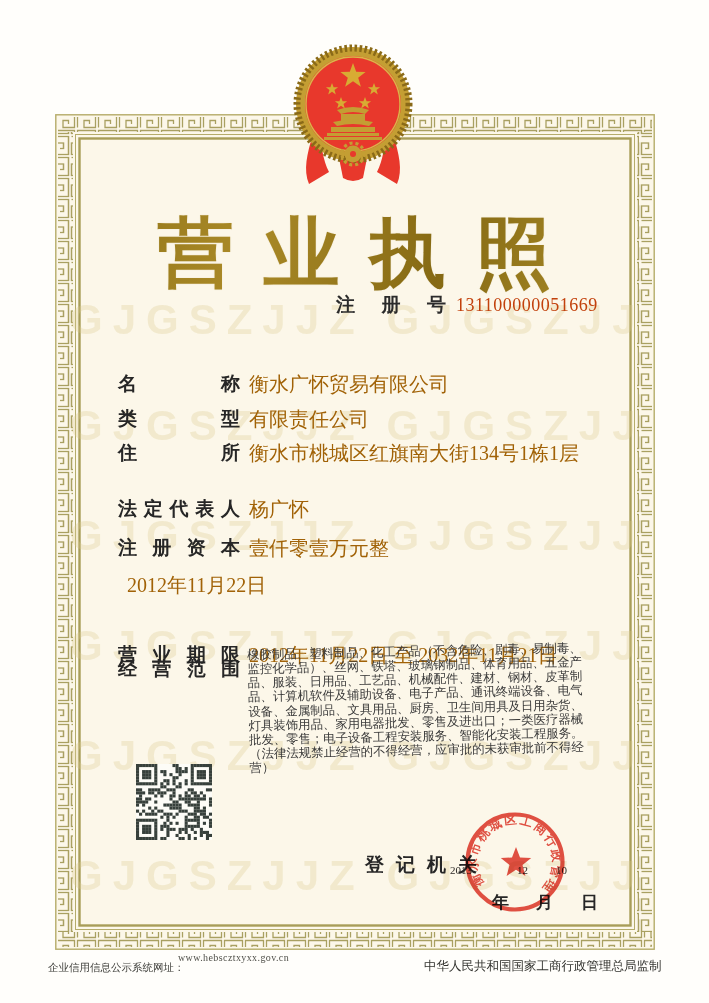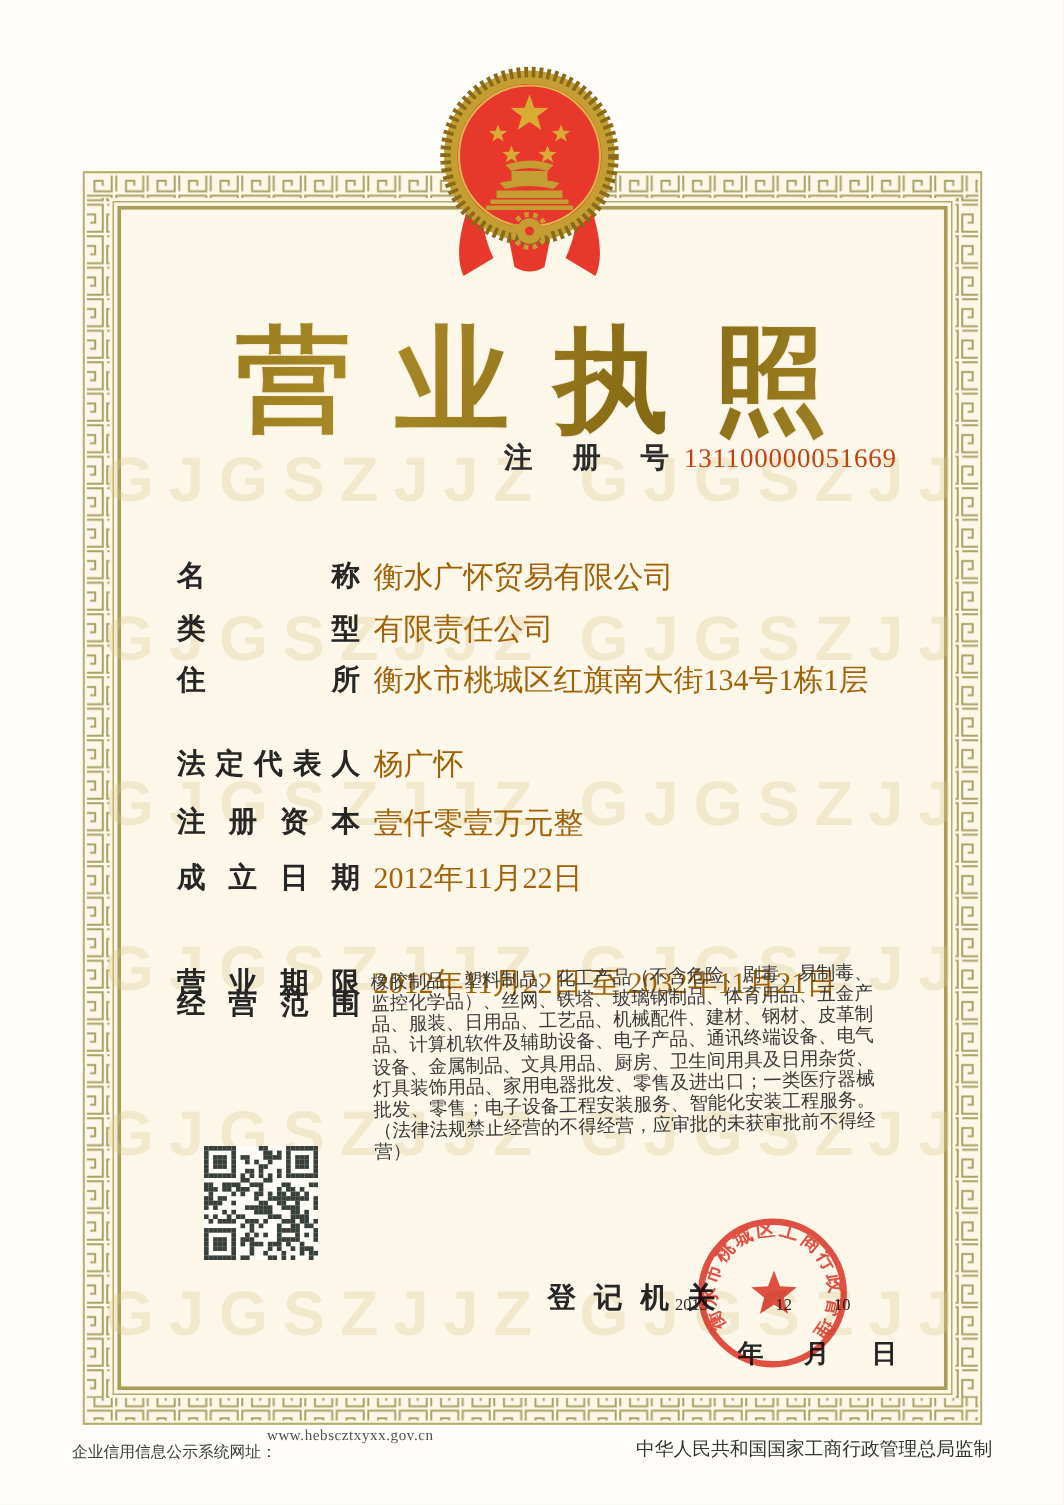--- a/index.html
+++ b/index.html
@@ -127,21 +127,20 @@
   </div>
   <div class="row" style="top:496px">
     <span class="lbl">法定代表人</span>
     <span class="val">杨广怀</span>
   </div>
   <div class="row" style="top:535px">
     <span class="lbl">注 册 资 本</span>
     <span class="val">壹仟零壹万元整</span>
   </div>
   <div class="row" style="top:572px">
-    <span class="lbl">成 立 日 期</span>
     <span class="val">2012年11月22日</span>
   </div>
   <div class="row" style="top:642px">
     <span class="lbl">营 业 期 限</span>
     <span class="val">2012年11月22日 至 2032年11月21日</span>
   </div>
 
   <div class="row" style="top:656px">
     <span class="lbl">经 营 范 围</span>
   </div>

